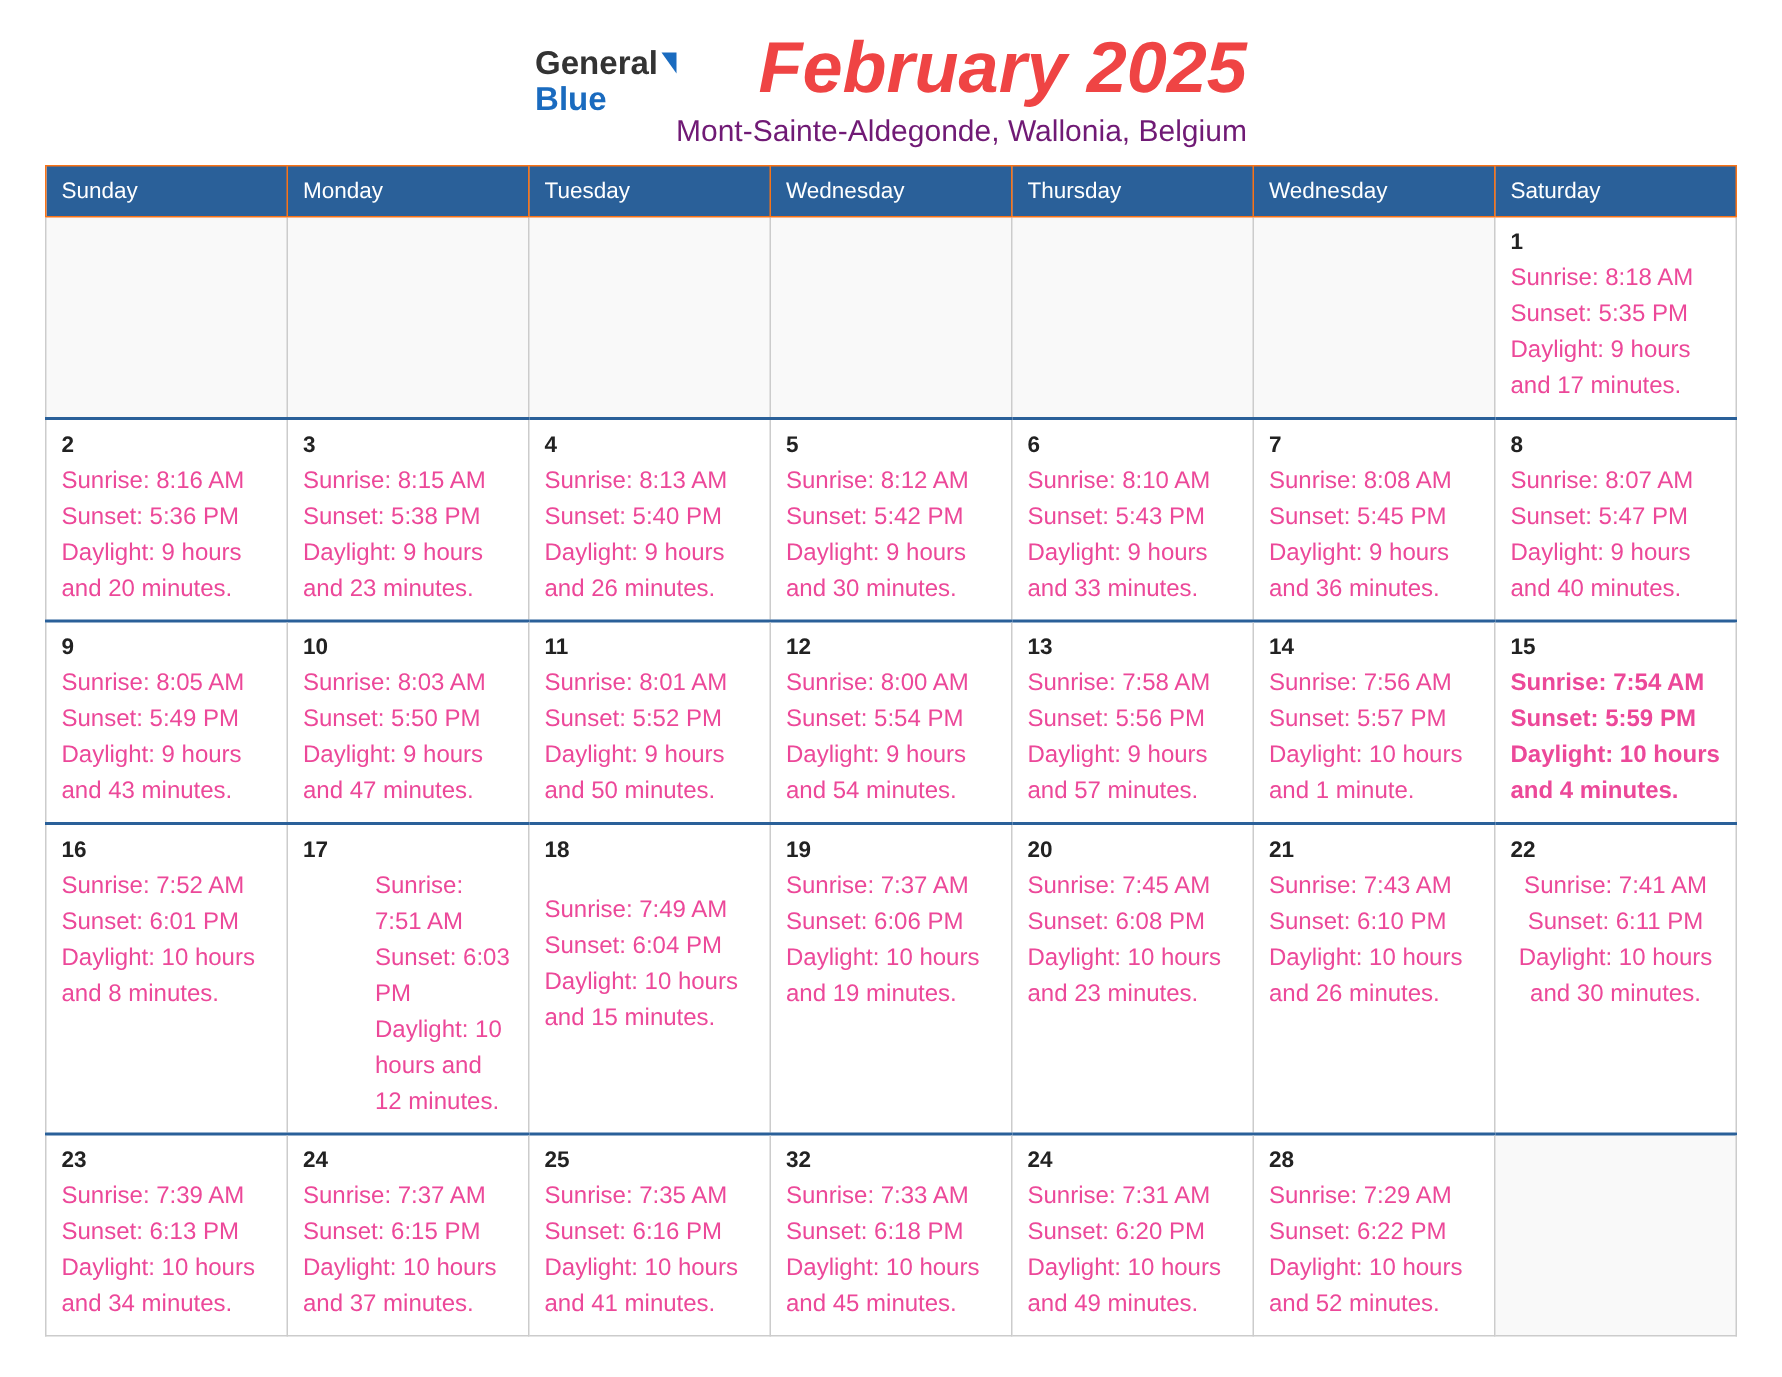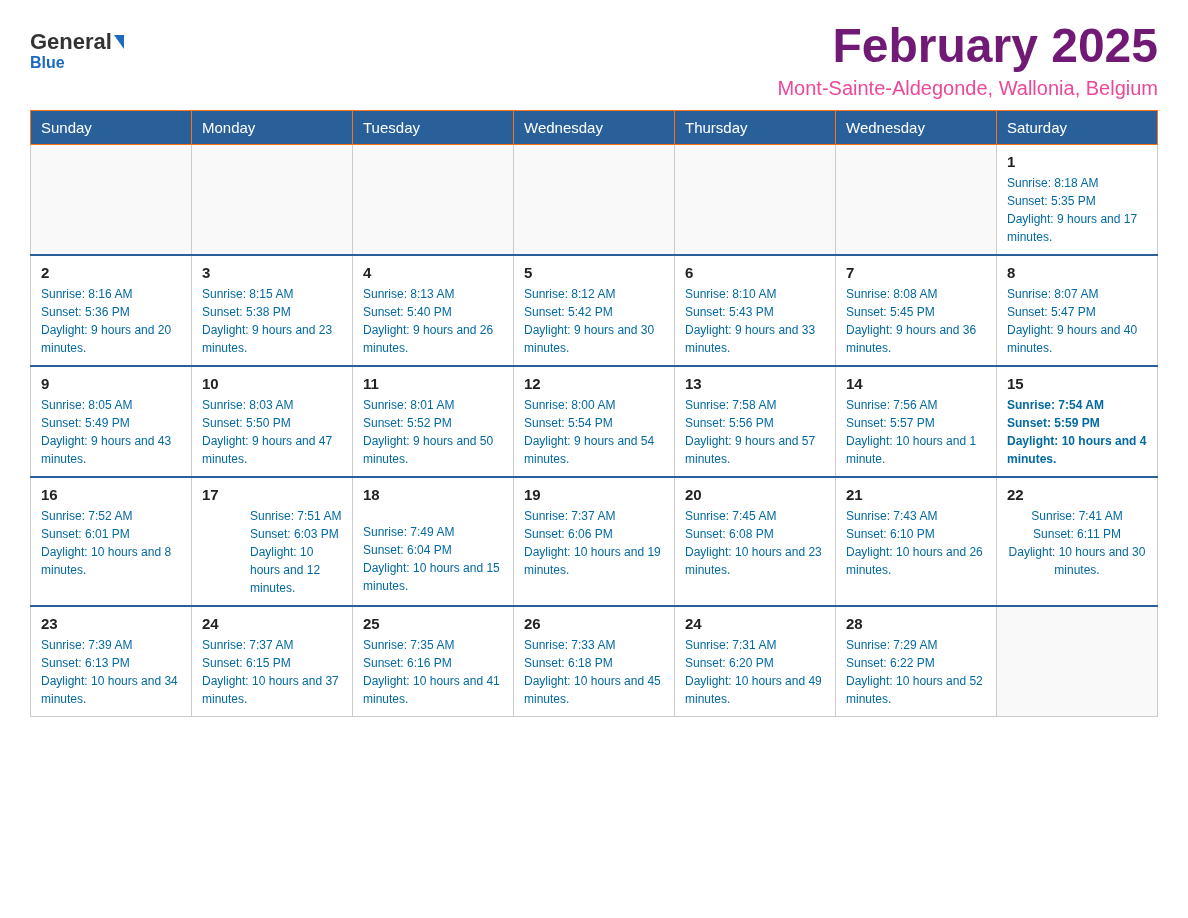--- a/index.html
+++ b/index.html
@@ -5,21 +5,21 @@
     * { box-sizing: border-box; margin: 0; padding: 0; }
     body {
       font-family: Arial, Helvetica, sans-serif;
       background: #fff;
       padding: 20px 30px;
       width: 1188px;
       min-height: 918px;
     }
     .header {
       display: flex;
-      justify-content: space-between;
+      justify-content: center;
       align-items: flex-start;
       margin-bottom: 10px;
     }
     .logo {
       display: flex;
       flex-direction: column;
       align-items: flex-start;
       margin-top: 10px;
     }
     .logo-text {
@@ -41,26 +41,27 @@
     .logo-line {
       display: flex;
       align-items: center;
     }
     .title-section {
       text-align: right;
     }
     .month-title {
       font-size: 48px;
       font-weight: bold;
-      color: #701a75;
+      color: #ef4444;
       line-height: 1.1;
+      font-style: italic;
     }
     .location-title {
       font-size: 20px;
-      color: #ec4899;
+      color: #701a75;
       margin-top: 4px;
     }
     .calendar {
       width: 100%;
       border-collapse: collapse;
       margin-top: 10px;
     }
     .calendar th {
       background-color: #2a6099;
       color: #fff;
@@ -84,38 +85,38 @@
       background: #f9f9f9;
     }
     .day-number {
       font-size: 15px;
       font-weight: bold;
       color: #222;
       margin-bottom: 4px;
       display: block;
     }
     .day-info {
-      font-size: 12px;
-      color: #0369a1;
+      font-size: 16px;
+      color: #ec4899;
       line-height: 1.5;
     }
     .row-divider td {
       border-top: 2px solid #2a6099;
     }
   </style>
 </head>
 <body>
 
 <div class="header">
   <div class="logo">
     <div class="logo-line">
       <span class="logo-text">General</span>
       <span class="logo-arrow"></span>
     </div>
-    <span class="logo-text" style="color:#1a6bbf; font-size:16px; font-weight:bold;">Blue</span>
+    <span class="logo-text" style="color:#1a6bbf; font-size:22px; font-weight:bold;">Blue</span>
   </div>
   <div class="title-section">
     <div class="month-title">February 2025</div>
     <div class="location-title">Mont-Sainte-Aldegonde, Wallonia, Belgium</div>
   </div>
 </div>
 
 <table class="calendar">
   <thead>
     <tr>
@@ -288,21 +289,21 @@
 Sunset: 6:15 PM
 Daylight: 10 hours and 37 minutes.</div>
         </td>
         <td>
           <span class="day-number">25</span>
           <div class="day-info" style="white-space: pre-line;">Sunrise: 7:35 AM
 Sunset: 6:16 PM
 Daylight: 10 hours and 41 minutes.</div>
         </td>
         <td>
-          <span class="day-number">26</span>
+          <span class="day-number">32</span>
           <div class="day-info" style="white-space: pre-line;">Sunrise: 7:33 AM
 Sunset: 6:18 PM
 Daylight: 10 hours and 45 minutes.</div>
         </td>
         <td>
           <span class="day-number">24</span>
           <div class="day-info" style="white-space: pre-line;">Sunrise: 7:31 AM
 Sunset: 6:20 PM
 Daylight: 10 hours and 49 minutes.</div>
         </td>

